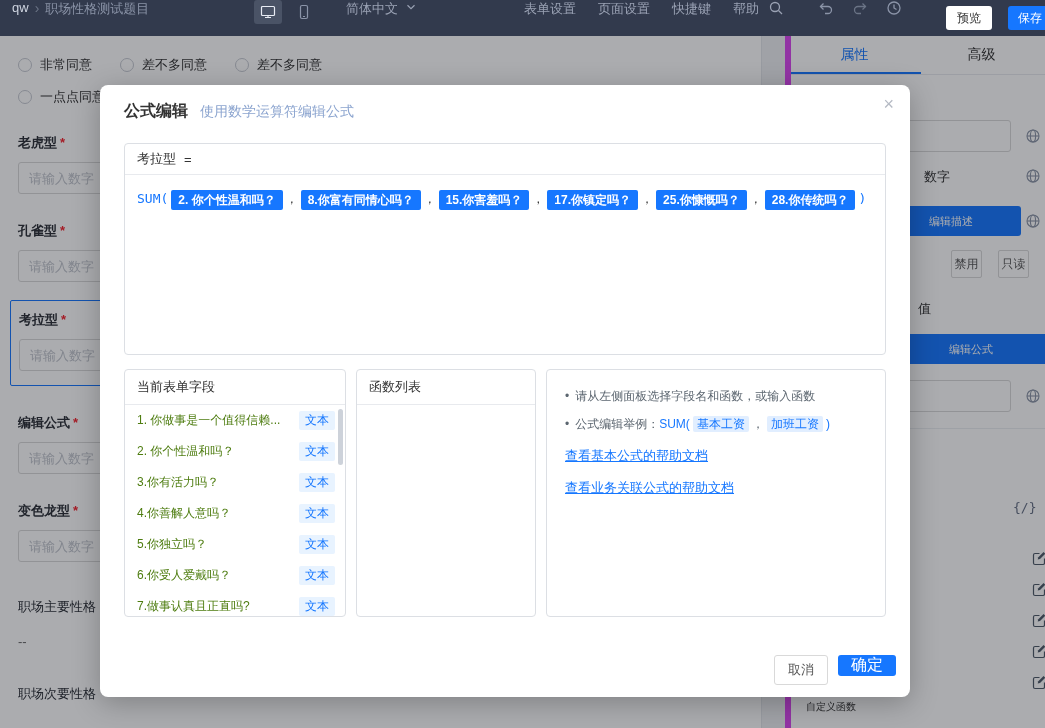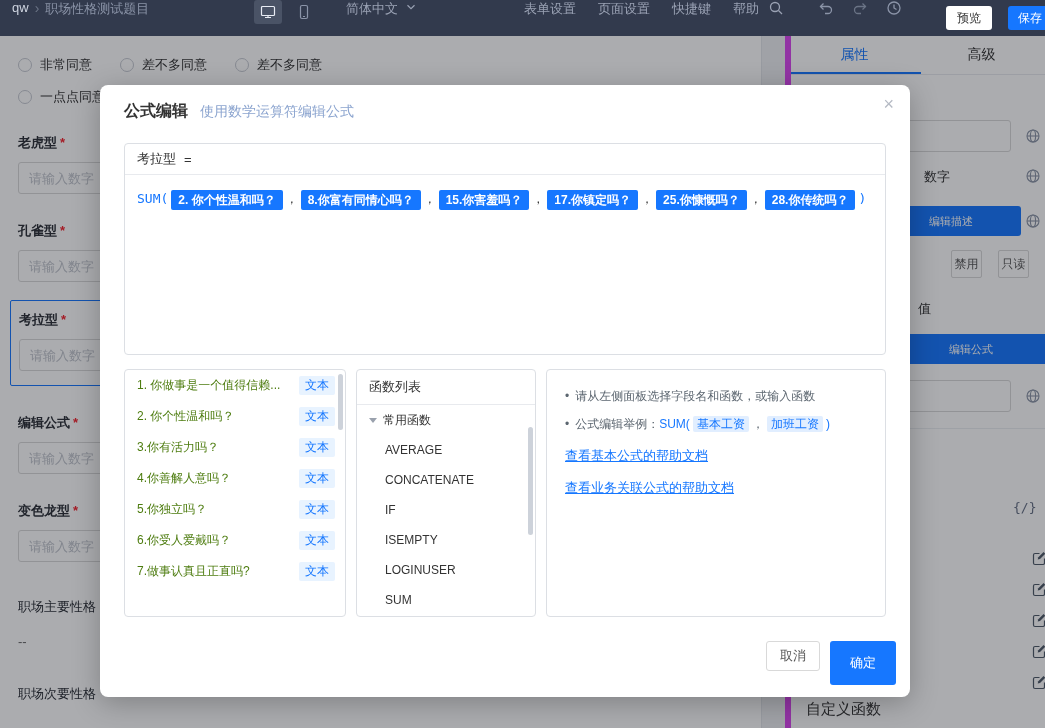--- a/index.html
+++ b/index.html
@@ -48,21 +48,21 @@
   .srow-input{position:absolute;left:14px;width:206px;height:32px;border:1px solid #d9d9d9;border-radius:3px;background:#fff;box-sizing:border-box;}
   .globe{position:absolute;left:234px;width:16px;height:16px;color:#8a94a6;}
   .stext{position:absolute;font-size:13px;color:#333;}
   .sbtn-blue{position:absolute;height:30px;background:#1677ff;border-radius:3px;color:#fff;font-size:11px;display:flex;align-items:center;justify-content:center;}
   .perm-group{position:absolute;left:160px;top:214px;display:flex;gap:16px;}
   .perm{width:31px;height:28px;border:1px solid #d9d9d9;background:#fff;color:#555;font-size:12px;display:flex;align-items:center;justify-content:center;border-radius:2px;box-sizing:border-box;}
   .perm.active{background:#333c52;border-color:#333c52;color:#fff;}
   .sdivider{position:absolute;left:0;top:392px;width:100%;height:1px;background:#eceef2;}
   .braces{position:absolute;left:222px;top:464px;font-family:"DejaVu Sans Mono","Liberation Mono",monospace;font-size:13px;color:#667085;}
   .edit-ic{position:absolute;left:240px;width:16px;height:16px;color:#4e5968;}
-  .custom-fn{position:absolute;left:15px;top:664px;font-size:15px;color:#333;}
+  .custom-fn{position:absolute;left:15px;top:664px;font-size:10px;color:#333;}
   
   .overlay{position:absolute;left:0;top:36px;width:1045px;height:692px;background:rgba(15,18,26,.35);z-index:10;}
   .modal{position:absolute;left:100px;top:85px;width:810px;height:612px;background:#fff;border-radius:8px;box-shadow:0 6px 28px rgba(0,0,0,.25);z-index:20;box-sizing:border-box;}
   .m-title-row{position:absolute;left:24px;top:16px;display:flex;align-items:center;gap:12px;}
   .m-title{font-size:16px;font-weight:600;color:#333;}
   .m-sub{font-size:14px;color:#8ba4cf;}
   .m-close{position:absolute;right:16px;top:10px;font-size:18px;color:#b5bac4;line-height:1;cursor:pointer;}
   .fx-box{position:absolute;left:24px;top:58px;width:762px;height:212px;border:1px solid #dcdfe4;border-radius:4px;box-sizing:border-box;}
   .fx-head{height:30px;border-bottom:1px solid #e8eaee;display:flex;align-items:center;gap:8px;padding:0 12px;font-size:13px;color:#333;}
   .fx-body{padding:12px;line-height:24px;font-size:13px;}
@@ -83,21 +83,21 @@
   .tri-down{width:0;height:0;border-left:4px solid transparent;border-right:4px solid transparent;border-top:5px solid #9aa1ad;}
   .fn-item{height:30px;display:flex;align-items:center;padding-left:28px;font-size:12px;color:#333;}
   .help-body{padding:16px 18px;font-size:12px;color:#5c6670;line-height:20px;}
   .tip{display:flex;gap:6px;margin-bottom:8px;align-items:flex-start;}
   .bullet{color:#5c6670;}
   .hl-fn{color:#1677ff;}
   .hl-arg{background:#e1eeff;color:#1677ff;padding:1px 4px;border-radius:2px;margin:0 3px;}
   .hlink{display:block;color:#1677ff;text-decoration:underline;font-size:13px;margin-top:12px;cursor:pointer;}
   .m-footer{position:absolute;right:14px;bottom:12px;display:flex;gap:10px;}
   .btn-cancel{height:28px;padding:0 13px;border:1px solid #d9d9d9;border-radius:3px;background:#fff;color:#555;font-size:13px;display:flex;align-items:center;}
-  .btn-ok{height:44px;padding:0 20px;border-radius:3px;background:#1677ff;color:#fff;font-size:13px;display:flex;align-items:center;}
+  .btn-ok{height:21px;padding:0 13px;border-radius:3px;background:#1677ff;color:#fff;font-size:16px;display:flex;align-items:center;}
 </style>
 </head>
 <body>
 
 <svg width="0" height="0" style="position:absolute">
   <defs>
     <symbol id="i-monitor" viewBox="0 0 16 16">
         <rect x="1.5" y="2.5" width="13" height="9" rx="1" fill="none" stroke="currentColor" stroke-width="1.2"></rect>
         <path d="M8 11.5v2M5 13.5h6" fill="none" stroke="currentColor" stroke-width="1.2"></path>
       </symbol>
@@ -317,20 +317,21 @@
     <div class="fx-head">
       <span>考拉型</span>
       <span>=</span>
     </div>
     <div class="fx-body">
       <span class="fx-fn">SUM(</span><span class="chip">2. 你个性温和吗？</span><span class="fx-comma">，</span><span class="chip">8.你富有同情心吗？</span><span class="fx-comma">，</span><span class="chip">15.你害羞吗？</span><span class="fx-comma">，</span><span class="chip">17.你镇定吗？</span><span class="fx-comma">，</span><span class="chip">25.你慷慨吗？</span><span class="fx-comma">，</span><span class="chip">28.你传统吗？</span><span class="fx-fn">)</span>
     </div>
   </div>
 
   <div class="panel p-fields">
+    <div class="panel-head">当前表单字段</div>
     <div class="plist">
       <div class="fitem">
           <span class="nm">1. 你做事是一个值得信赖...</span>
           <span class="txt-tag">文本</span>
         </div>
       <div class="fitem">
           <span class="nm">2. 你个性温和吗？</span>
           <span class="txt-tag">文本</span>
         </div>
       <div class="fitem">
@@ -352,33 +353,20 @@
       <div class="fitem">
           <span class="nm">7.做事认真且正直吗?</span>
           <span class="txt-tag">文本</span>
         </div>
       <div class="scroll-thumb" style="top:4px;height:56px"></div>
     </div>
   </div>
 
   <div class="panel p-funcs">
     <div class="panel-head">函数列表</div>
-    <div class="plist">
-      <div class="fn-group">
-          <span class="tri-down"></span>
-          <span>常用函数</span>
-        </div>
-      <div class="fn-item">AVERAGE</div>
-      <div class="fn-item">CONCATENATE</div>
-      <div class="fn-item">IF</div>
-      <div class="fn-item">ISEMPTY</div>
-      <div class="fn-item">LOGINUSER</div>
-      <div class="fn-item">SUM</div>
-      <div class="scroll-thumb" style="top:22px;height:108px"></div>
-    </div>
   </div>
 
   <div class="panel p-help">
     <div class="help-body">
       <div class="tip">
         <span class="bullet">•</span>
         <span>请从左侧面板选择字段名和函数，或输入函数</span>
       </div>
       <div class="tip">
         <span class="bullet">•</span>

